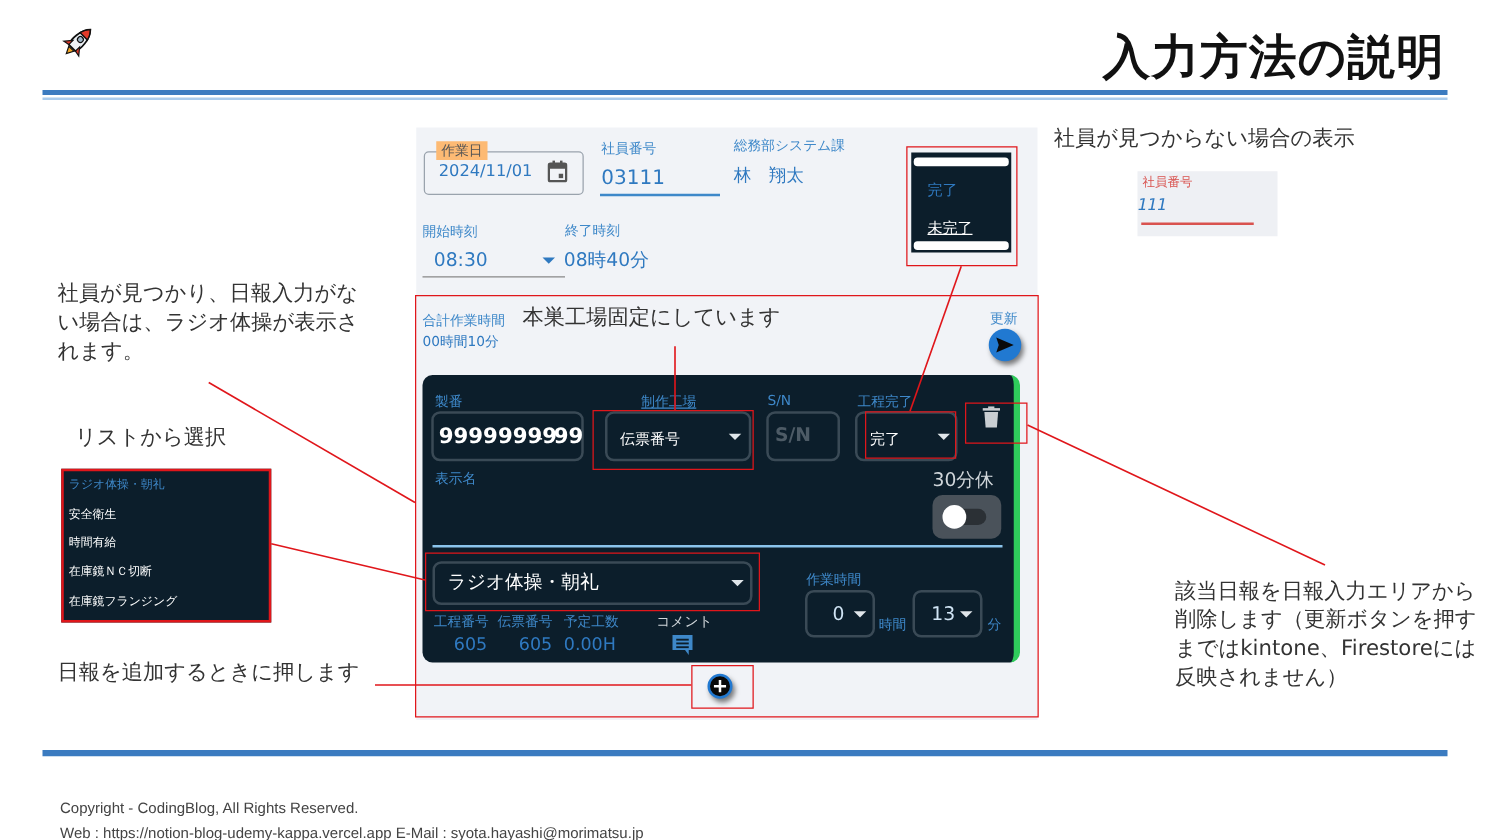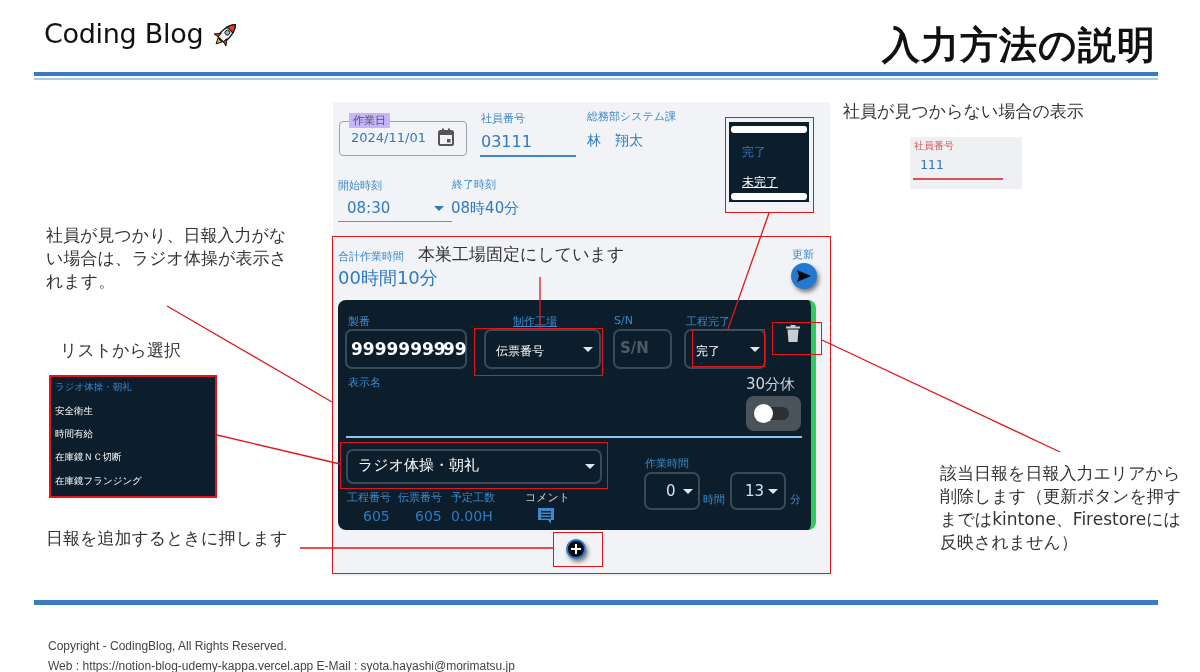--- a/index.html
+++ b/index.html
@@ -13,21 +13,21 @@
   .top-rule { left: 34px; top: 72px; width: 1124px; height: 4px; background: #3b7bc0; }
   .top-rule2 { left: 34px; top: 78px; width: 1124px; height: 2px; background: #a9cbec; }
   .bottom-rule { left: 34px; top: 600px; width: 1124px; height: 5px; background: #3b7bc0; }
   .footer { left: 48px; font-size: 12px; color: #444; font-family: "Liberation Sans", sans-serif; margin-top: 23px; }
 
   
   .app { left: 333px; top: 102px; width: 497px; height: 474px; background: #f1f3f7; }
   .lbl { font-size: 11px; color: #3e88c9; }
   .val { font-size: 15px; color: #2f79c0; }
   .date-box { left: 339px; top: 121px; width: 128px; height: 35px; border: 1px solid #9aa3ad; border-radius: 4px; }
-  .date-legend { left: 349px; top: 113px; background: #c4b5fd; padding: 0 4px; }
+  .date-legend { left: 349px; top: 113px; background: #fdba74; padding: 0 4px; }
   .emp-underline { left: 480px; top: 155px; width: 96px; height: 2px; background: #3e88c9; }
   .start-underline { left: 338px; top: 221px; width: 114px; height: 1px; background: #888; }
 
   
   .card { left: 338px; top: 300px; width: 478px; height: 230px; background: #0c1e2b; border-radius: 8px; border-right: 5px solid #2fcb5b; }
   .dlbl { font-size: 11px; color: #3e88c9; }
   .field { border: 2px solid #3a4a56; border-radius: 7px; background: #0c1e2b; }
   .wtext { color: #ffffff; }
   .caret { width: 0; height: 0; border-left: 5px solid transparent; border-right: 5px solid transparent; border-top: 5px solid #e0e6ea; }
   .redbox { border: 1.5px solid #e0161b; }
@@ -43,21 +43,20 @@
 
   .dropdown-shot { left: 729px; top: 122px; width: 80px; height: 80px; background: #0c1e2b; }
   .not-found { left: 910px; top: 137px; width: 112px; height: 52px; background: #eef0f4; }
 
   svg.lines { position: absolute; left: 0; top: 0; width: 1200px; height: 672px; pointer-events: none; }
 </style>
 </head>
 <body>
 
 <div class="abs brand">
-  <span>Coding Blog</span>
   <svg class="rocket" viewBox="0 0 40 32">
     <g transform="rotate(45 20 16)">
       <path d="M20 2 C26 8 26 20 24 24 L16 24 C14 20 14 8 20 2 Z" fill="#eef2f6" stroke="#111" stroke-width="1.5"></path>
       <path d="M20 2 C23 5 24 8 24.5 10 L15.5 10 C16 8 17 5 20 2 Z" fill="#e23a2a" stroke="#111" stroke-width="1.2"></path>
       <circle cx="20" cy="14" r="2.5" fill="#9fb6c8" stroke="#111" stroke-width="1"></circle>
       <path d="M16 19 L11 25 L16 24 Z" fill="#e23a2a" stroke="#111" stroke-width="1"></path>
       <path d="M24 19 L29 25 L24 24 Z" fill="#e23a2a" stroke="#111" stroke-width="1"></path>
       <path d="M17 25 L20 31 L23 25 Z" fill="#f5a623" stroke="#111" stroke-width="1"></path>
     </g>
   </svg>
@@ -86,21 +85,21 @@
 <div class="abs" style="left:587px;top:132px;font-size:14px;color:#2f79c0;">林　翔太</div>
 
 <div class="abs lbl" style="left:338px;top:178px;">開始時刻</div>
 <div class="abs val" style="left:347px;top:199px;">08:30</div>
 <div class="abs caret" style="left:434px;top:206px;border-top-color:#2f79c0;"></div>
 <div class="abs start-underline"></div>
 <div class="abs lbl" style="left:452px;top:177px;">終了時刻</div>
 <div class="abs val" style="left:451px;top:199px;">08時40分</div>
 
 <div class="abs lbl" style="left:338px;top:249px;">合計作業時間</div>
-<div class="abs val" style="left:338px;top:266px;font-size:18px;">00時間10分</div>
+<div class="abs val" style="left:338px;top:266px;font-size:11px;">00時間10分</div>
 <div class="abs lbl" style="left:792px;top:247px;">更新</div>
 <div class="abs" style="left:791px;top:263px;width:26px;height:26px;border-radius:50%;background:#2179d1;box-shadow:2px 3px 4px rgba(0,0,0,.5);display:flex;align-items:center;justify-content:center;">
   <svg width="16" height="14" viewBox="0 0 16 14">
       <path d="M1 1 L15 7 L1 13 L3 7 Z" fill="#0a0a0a"></path>
     </svg>
 </div>
 
 <div class="abs card"></div>
 
 <div class="abs dlbl" style="left:348px;top:314px;">製番</div>
@@ -182,21 +181,21 @@
   <div style="position:absolute;left:2px;top:4px;width:76px;height:7px;background:#fff;border-radius:3px;"></div>
   <div style="position:absolute;left:13px;top:22px;font-size:12px;color:#2f79c0;">完了</div>
   <div style="position:absolute;left:13px;top:52px;font-size:12px;color:#fff;text-decoration:underline;">未完了</div>
   <div style="position:absolute;left:2px;top:71px;width:76px;height:7px;background:#fff;border-radius:3px;"></div>
 </div>
 <div class="abs redbox" style="left:725px;top:117px;width:89px;height:96px;"></div>
 
 <div class="abs note" style="left:843px;top:100px;">社員が見つからない場合の表示</div>
 <div class="abs not-found">
   <div style="position:absolute;left:4px;top:2px;font-size:10px;color:#d9534f;">社員番号</div>
-  <div style="position:absolute;left:10px;top:20px;font-size:13px;color:#2f79c0;font-family:'DejaVu Sans Mono',monospace;">111</div>
+  <div style="position:absolute;left:0;top:20px;font-size:13px;color:#2f79c0;font-family:'DejaVu Sans Mono',monospace;font-style:italic;">111</div>
   <div style="position:absolute;left:3px;top:41px;width:90px;height:2px;background:#d9534f;"></div>
 </div>
 
 <div class="abs note" style="left:46px;top:224px;width:250px;">社員が見つかり、日報入力がない場合は、ラジオ体操が表示されます。</div>
 <div class="abs note" style="left:60px;top:339px;">リストから選択</div>
 <div class="abs note" style="left:418px;top:243px;">本巣工場固定にしています</div>
 <div class="abs note" style="left:46px;top:527px;width:250px;">日報を追加するときに押します</div>
 <div class="abs note" style="left:940px;top:462px;width:245px;">該当日報を日報入力エリアから削除します（更新ボタンを押すまではkintone、Firestoreには反映されません）</div>
 
 <div class="abs list-panel">

